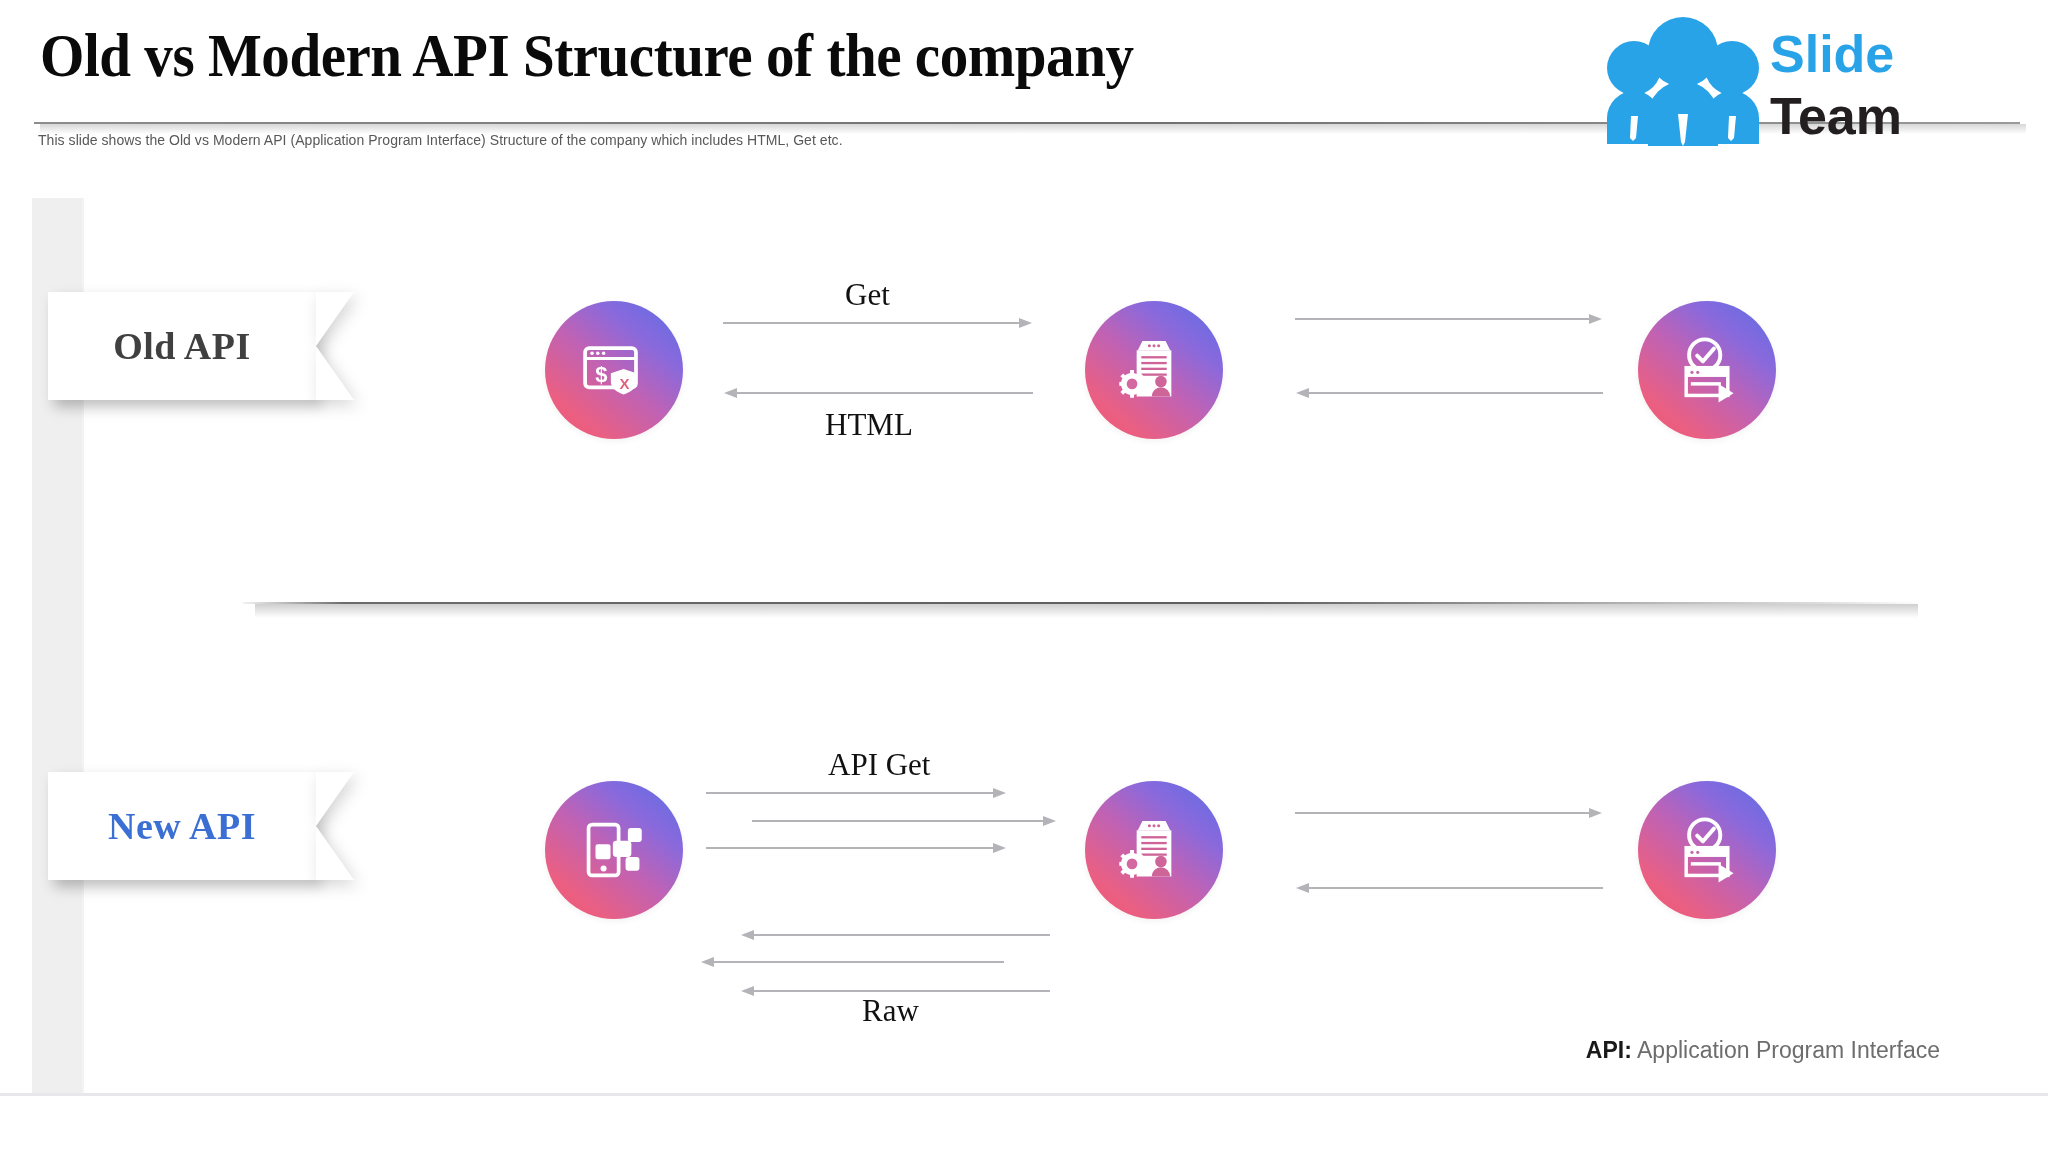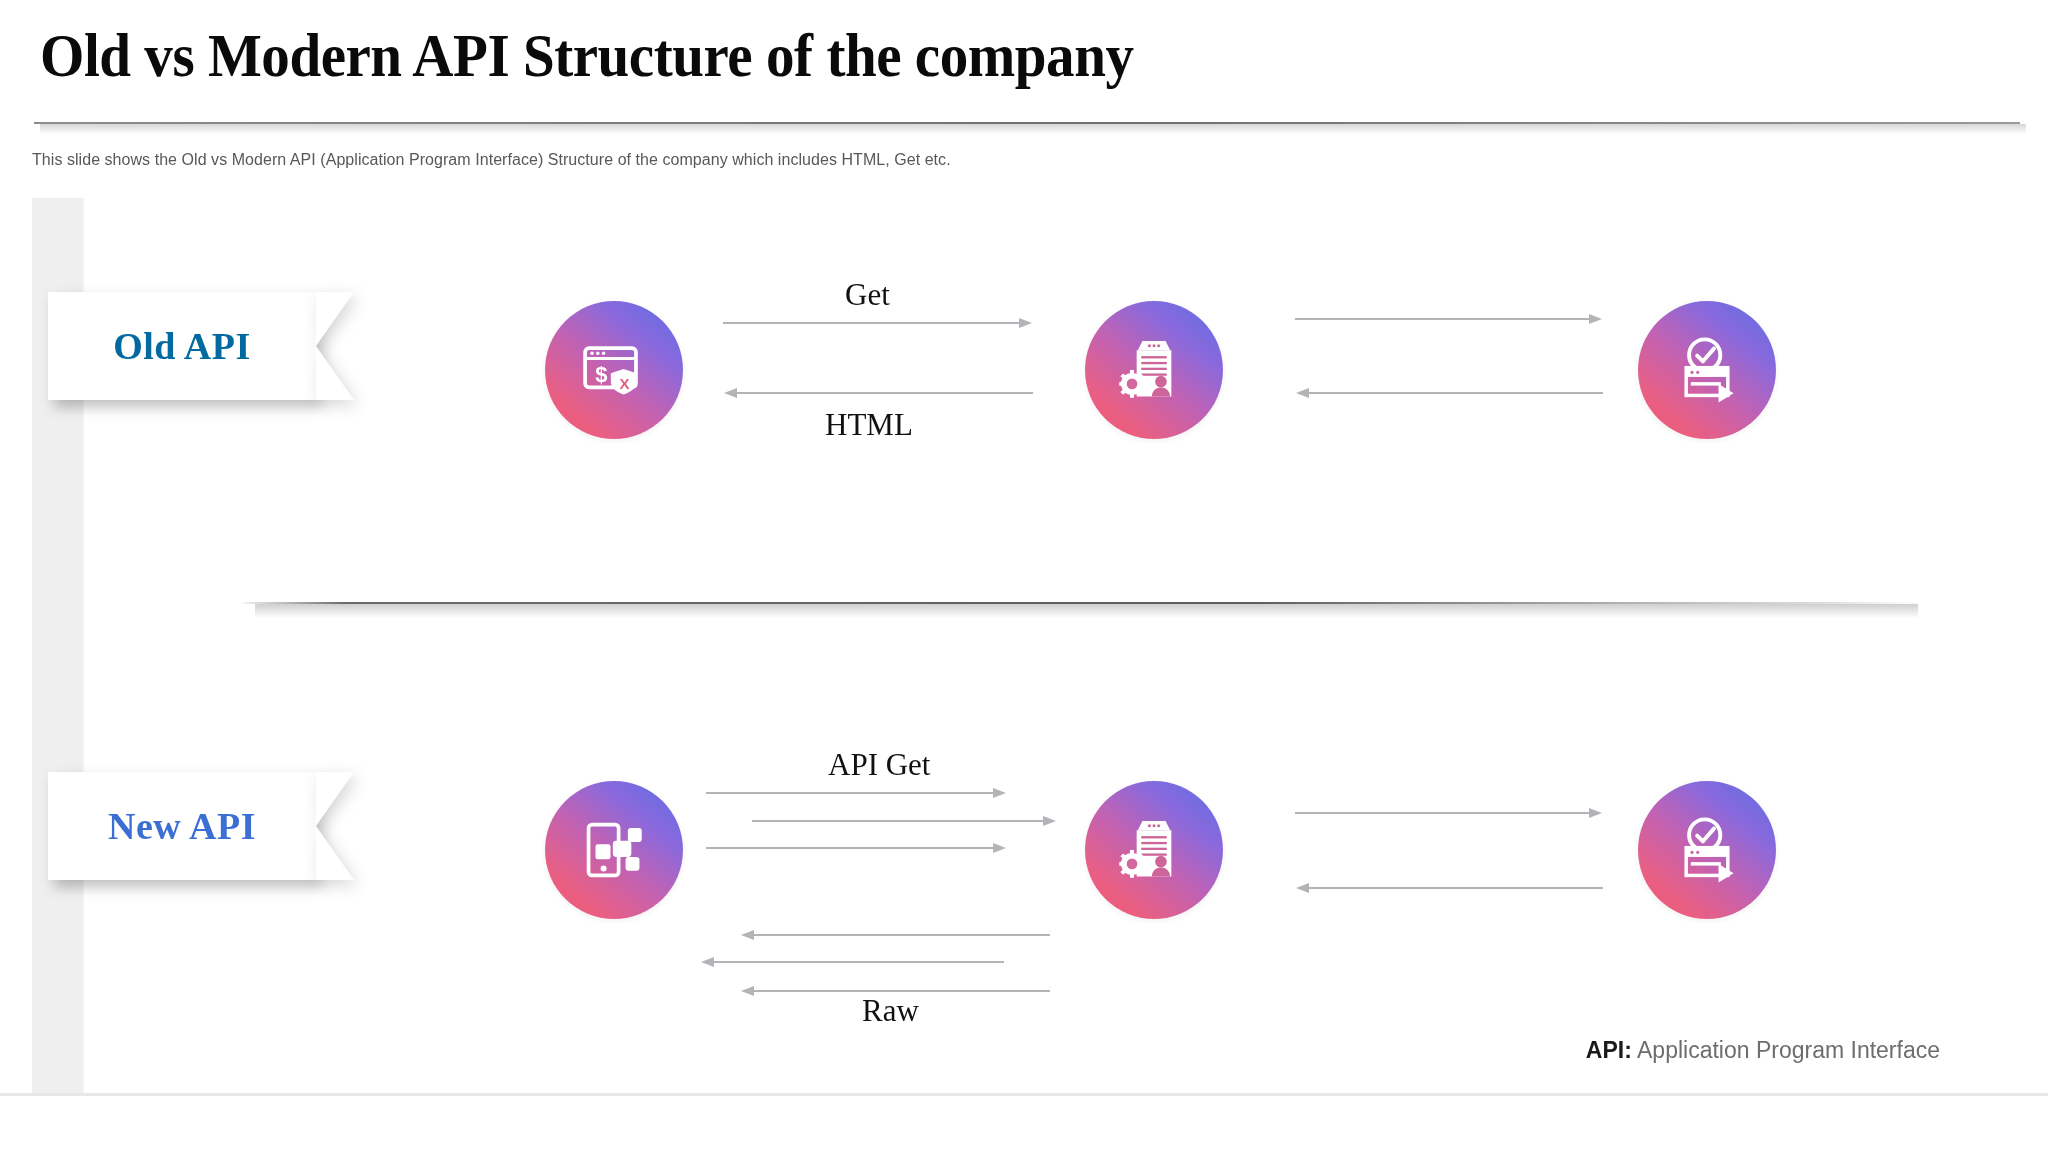--- a/index.html
+++ b/index.html
@@ -38,26 +38,25 @@
   }
   .header-rule::after {
     content: "";
     position: absolute;
     left: 6px; top: 2px;
     width: 100%; height: 10px;
     background: linear-gradient(to bottom, rgba(120,120,120,0.30), rgba(120,120,120,0));
   }
   .subtitle {
     position: absolute;
-    left: 32px; top: 132px;
-    font-size: 16px;
+    left: 38px; top: 132px;
+    font-size: 14px;
     color: #585858;
     letter-spacing: 0.05px;
     white-space: nowrap;
-    margin-top: 19px;
   }
 
   
   .logo {
     position: absolute;
     right: 18px; top: 10px;
     width: 372px; height: 140px;
   }
   .logo svg { display: block; }
 
@@ -177,28 +176,47 @@
 </style>
 </head>
 <body>
 
 <div class="slide">
 
   <div class="title">Old vs Modern API Structure of the company</div>
   <div class="header-rule"></div>
   <div class="subtitle">This slide shows the Old vs Modern API (Application Program Interface) Structure of the company which includes HTML, Get etc.</div>
 
+  <div class="logo">
+    <svg viewBox="0 0 372 140" width="372" height="140" aria-hidden="true">
+      <g fill="#29A3E8">
+        <circle cx="60" cy="58" r="27"></circle>
+        <path d="M33 134 v-26 a27 27 0 0 1 54 0 v26 z"></path>
+        <circle cx="158" cy="58" r="27"></circle>
+        <path d="M131 134 v-26 a27 27 0 0 1 54 0 v26 z"></path>
+        <circle cx="109" cy="42" r="35"></circle>
+        <path d="M74 136 v-30 a35 35 0 0 1 70 0 v30 z"></path>
+      </g>
+      <g fill="#ffffff">
+        <path d="M57 106 l7 0 l-2 22 l-3 3 l-3 -3 z"></path>
+        <path d="M155 106 l7 0 l-2 22 l-3 3 l-3 -3 z"></path>
+        <path d="M104 104 l10 0 l-3 28 l-2 4 l-2 -4 z"></path>
+      </g>
+      <text x="196" y="62" font-family="Liberation Sans, sans-serif" font-size="52" font-weight="bold" fill="#29A3E8">Slide</text>
+      <text x="196" y="124" font-family="Liberation Sans, sans-serif" font-size="52" font-weight="bold" fill="#231F20">Team</text>
+    </svg>
+  </div>
 
   <div class="left-rail"></div>
   <div class="content-edge"></div>
   <div class="section-divider"></div>
   <div class="footer-rule"></div>
 
   <div class="banner" id="banner-old">
-    <span class="banner-label" style="color:#0369a1">Old API</span>
+    <span class="banner-label" style="color:#404040">Old API</span>
   </div>
 
   <div class="row" id="row-old">
 
     <div class="node" style="left:545px; top:31px;">
       <svg viewBox="0 0 64 64" aria-hidden="true">
         <rect x="7" y="13" width="44" height="34" rx="3.5" fill="none" stroke="#ffffff" stroke-width="3.2"></rect>
         <line x1="7" y1="22" x2="51" y2="22" stroke="#ffffff" stroke-width="2.6"></line>
         <circle cx="13" cy="17.6" r="1.5" fill="#ffffff"></circle>
         <circle cx="18" cy="17.6" r="1.5" fill="#ffffff"></circle>

